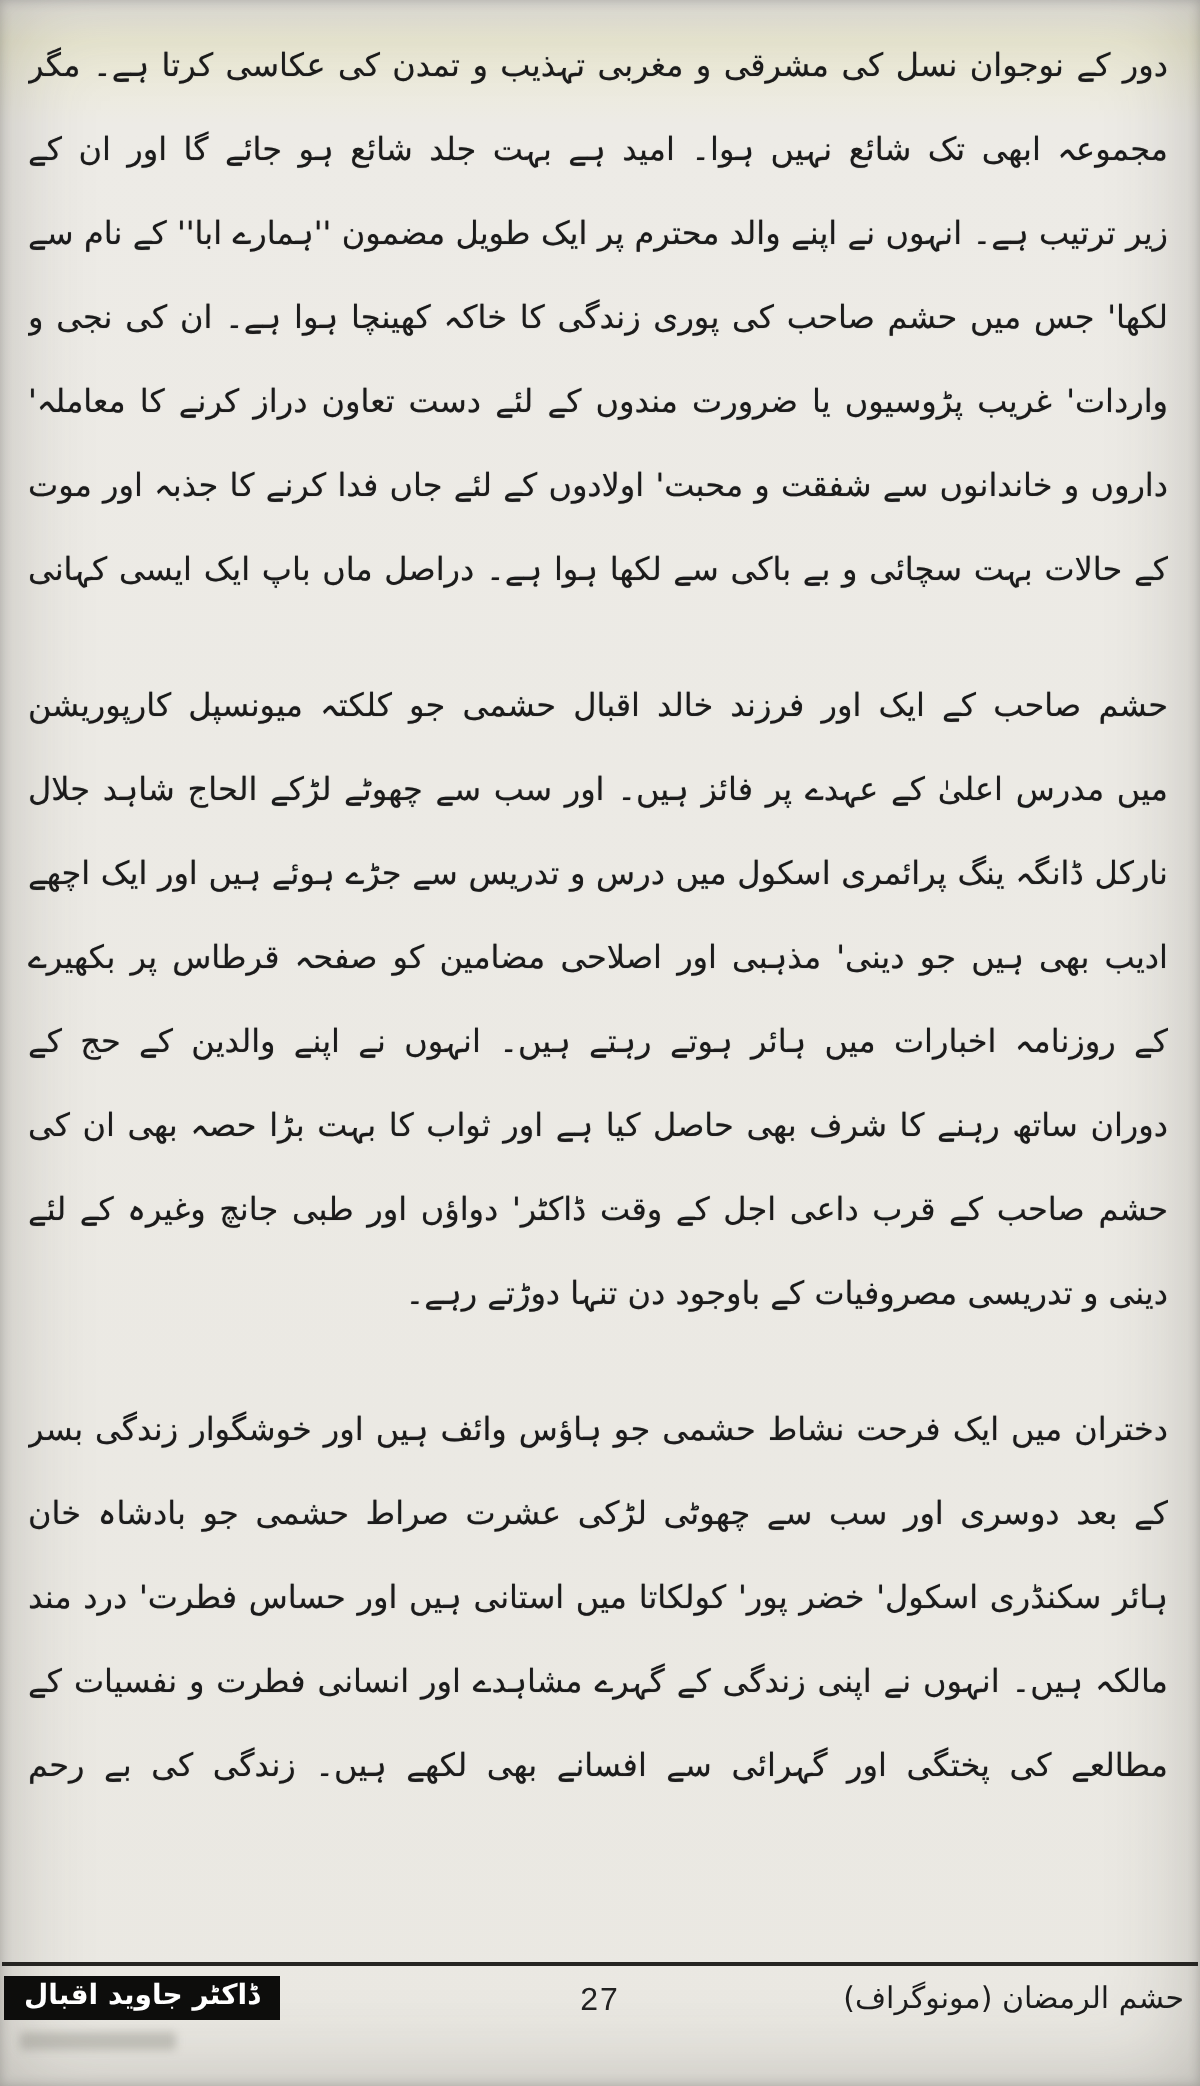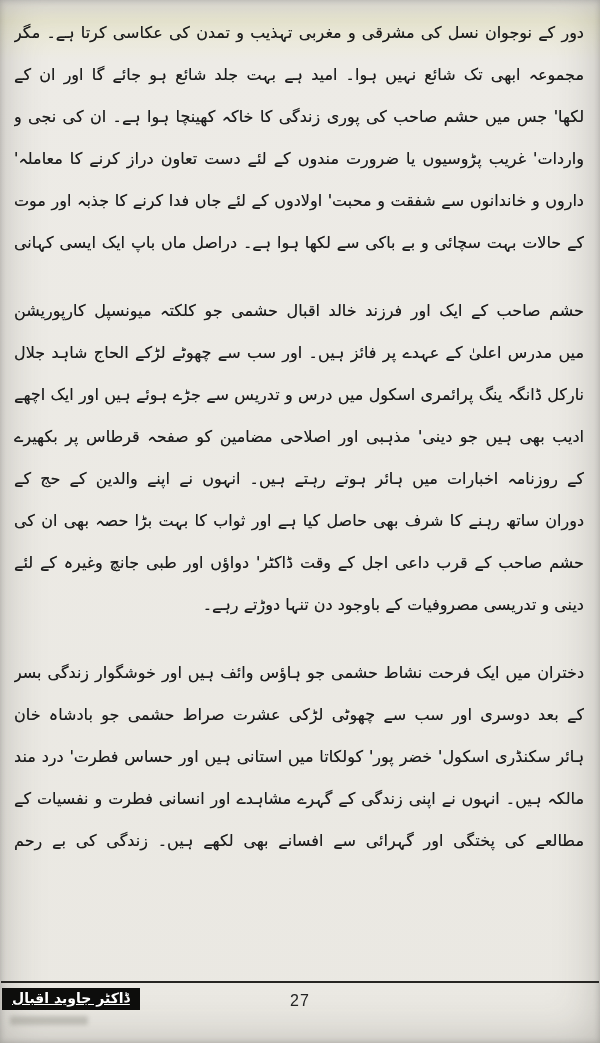--- a/index.html
+++ b/index.html
@@ -36,21 +36,20 @@
   .footer{position:absolute;left:0;right:0;top:981px;}
   .rule{height:2px;background:#262522;margin:0 1px;}
   .footer-row{position:relative;height:60px;}
   .author-badge{
     position:absolute;left:2px;top:5px;
     background:#0d0d0c;color:#ffffff;
     font-size:14px;font-weight:bold;
     padding:2px 10px 4px 10px;
     direction:rtl;
     letter-spacing:.5px;
-    text-decoration:underline;
   }
   .faint-imprint{
     position:absolute;left:10px;top:33px;
     width:78px;height:9px;
     background:rgba(110,108,100,.30);
     filter:blur(2px);
     border-radius:2px;
   }
   .page-number{
     position:absolute;left:0;right:0;top:9px;
@@ -68,20 +67,21 @@
 </head>
 <body>
 
 <div class="page">
 
   <div class="text-block">
 
     <div class="para">
       <div class="line">دور کے نوجوان نسل کی مشرقی و مغربی تہذیب و تمدن کی عکاسی کرتا ہے۔ مگر ان کے افسانچوں کا</div>
       <div class="line">مجموعہ ابھی تک شائع نہیں ہوا۔ امید ہے بہت جلد شائع ہو جائے گا اور ان کے انشائیوں کا مجموعہ</div>
+      <div class="line">زیر ترتیب ہے۔ انہوں نے اپنے والد محترم پر ایک طویل مضمون ''ہمارے ابا'' کے نام سے</div>
       <div class="line">لکھا' جس میں حشم صاحب کی پوری زندگی کا خاکہ کھینچا ہوا ہے۔ ان کی نجی و ذاتی زندگی کے حالات' قلبی</div>
       <div class="line">واردات' غریب پڑوسیوں یا ضرورت مندوں کے لئے دست تعاون دراز کرنے کا معاملہ' رشتہ</div>
       <div class="line">داروں و خاندانوں سے شفقت و محبت' اولادوں کے لئے جاں فدا کرنے کا جذبہ اور موت کے سفر تک</div>
       <div class="line">کے حالات بہت سچائی و بے باکی سے لکھا ہوا ہے۔ دراصل ماں باپ ایک ایسی کہانی کی مانند</div>
     </div>
 
     <div class="para">
       <div class="line">حشم صاحب کے ایک اور فرزند خالد اقبال حشمی جو کلکتہ میونسپل کارپوریشن پرائمری اسکول</div>
       <div class="line">میں مدرس اعلیٰ کے عہدے پر فائز ہیں۔ اور سب سے چھوٹے لڑکے الحاج شاہد جلال حشمی جو</div>
       <div class="line">نارکل ڈانگہ ینگ پرائمری اسکول میں درس و تدریس سے جڑے ہوئے ہیں اور ایک اچھے</div>
@@ -101,16 +101,17 @@
     </div>
 
   </div>
 
   <div class="footer">
     <div class="rule"></div>
     <div class="footer-row">
       <div class="author-badge">ڈاکٹر جاوید اقبال</div>
       <div class="faint-imprint"></div>
       <div class="page-number">27</div>
+      <div class="book-title">حشم الرمضان (مونوگراف)</div>
     </div>
   </div>
 
 </div>
 
 </body></html>

